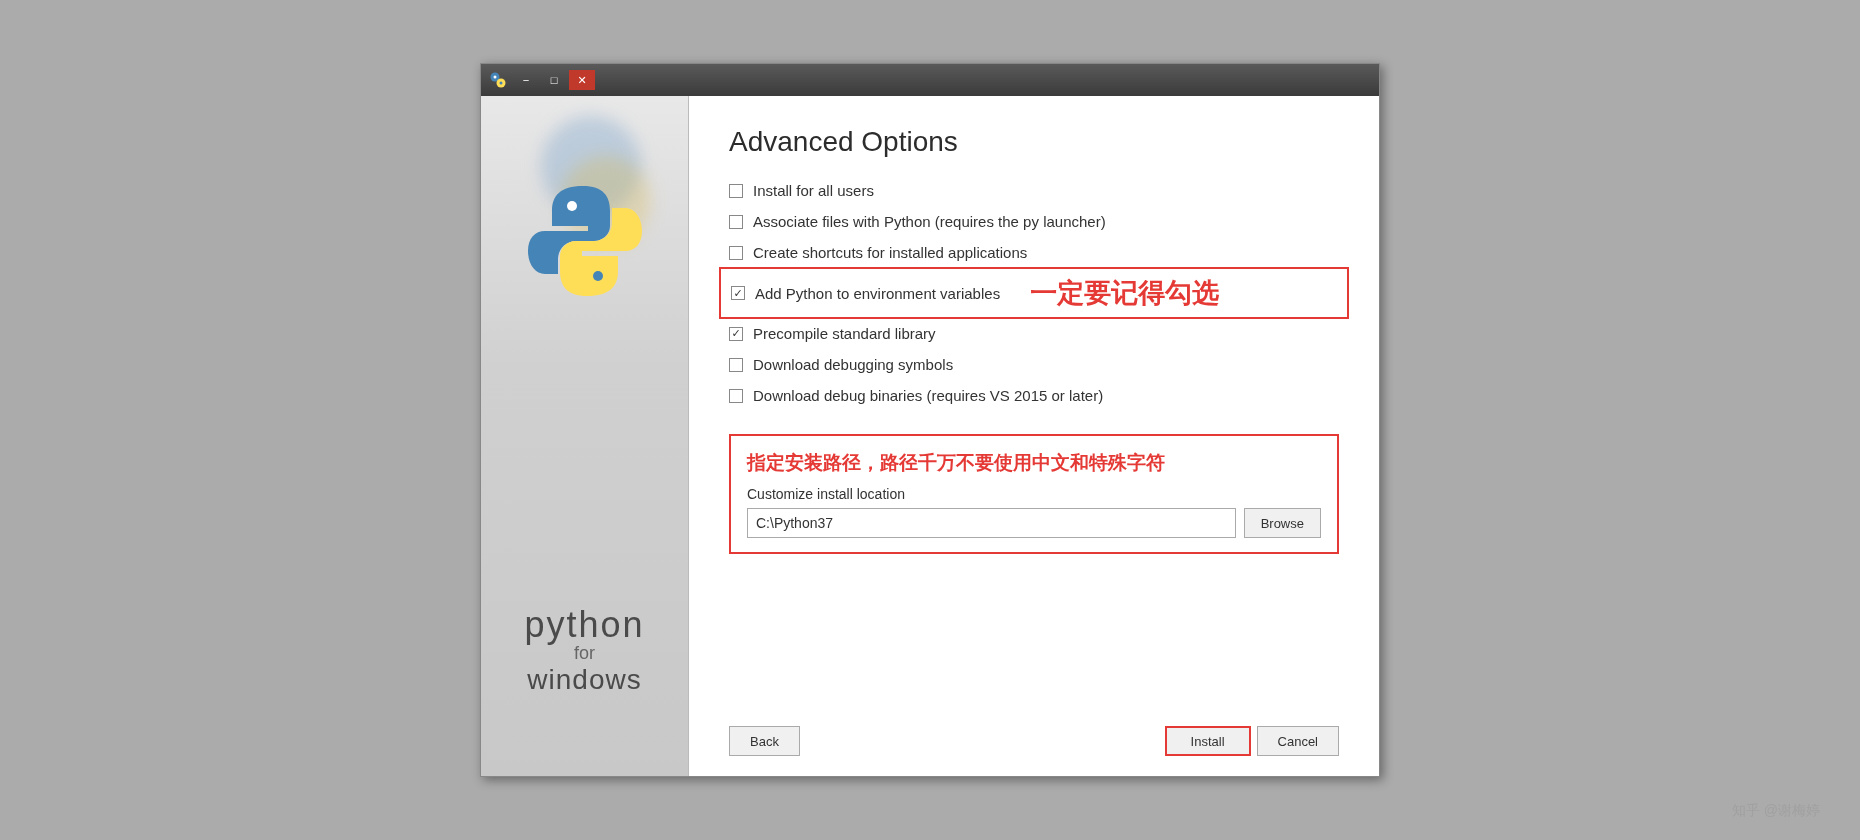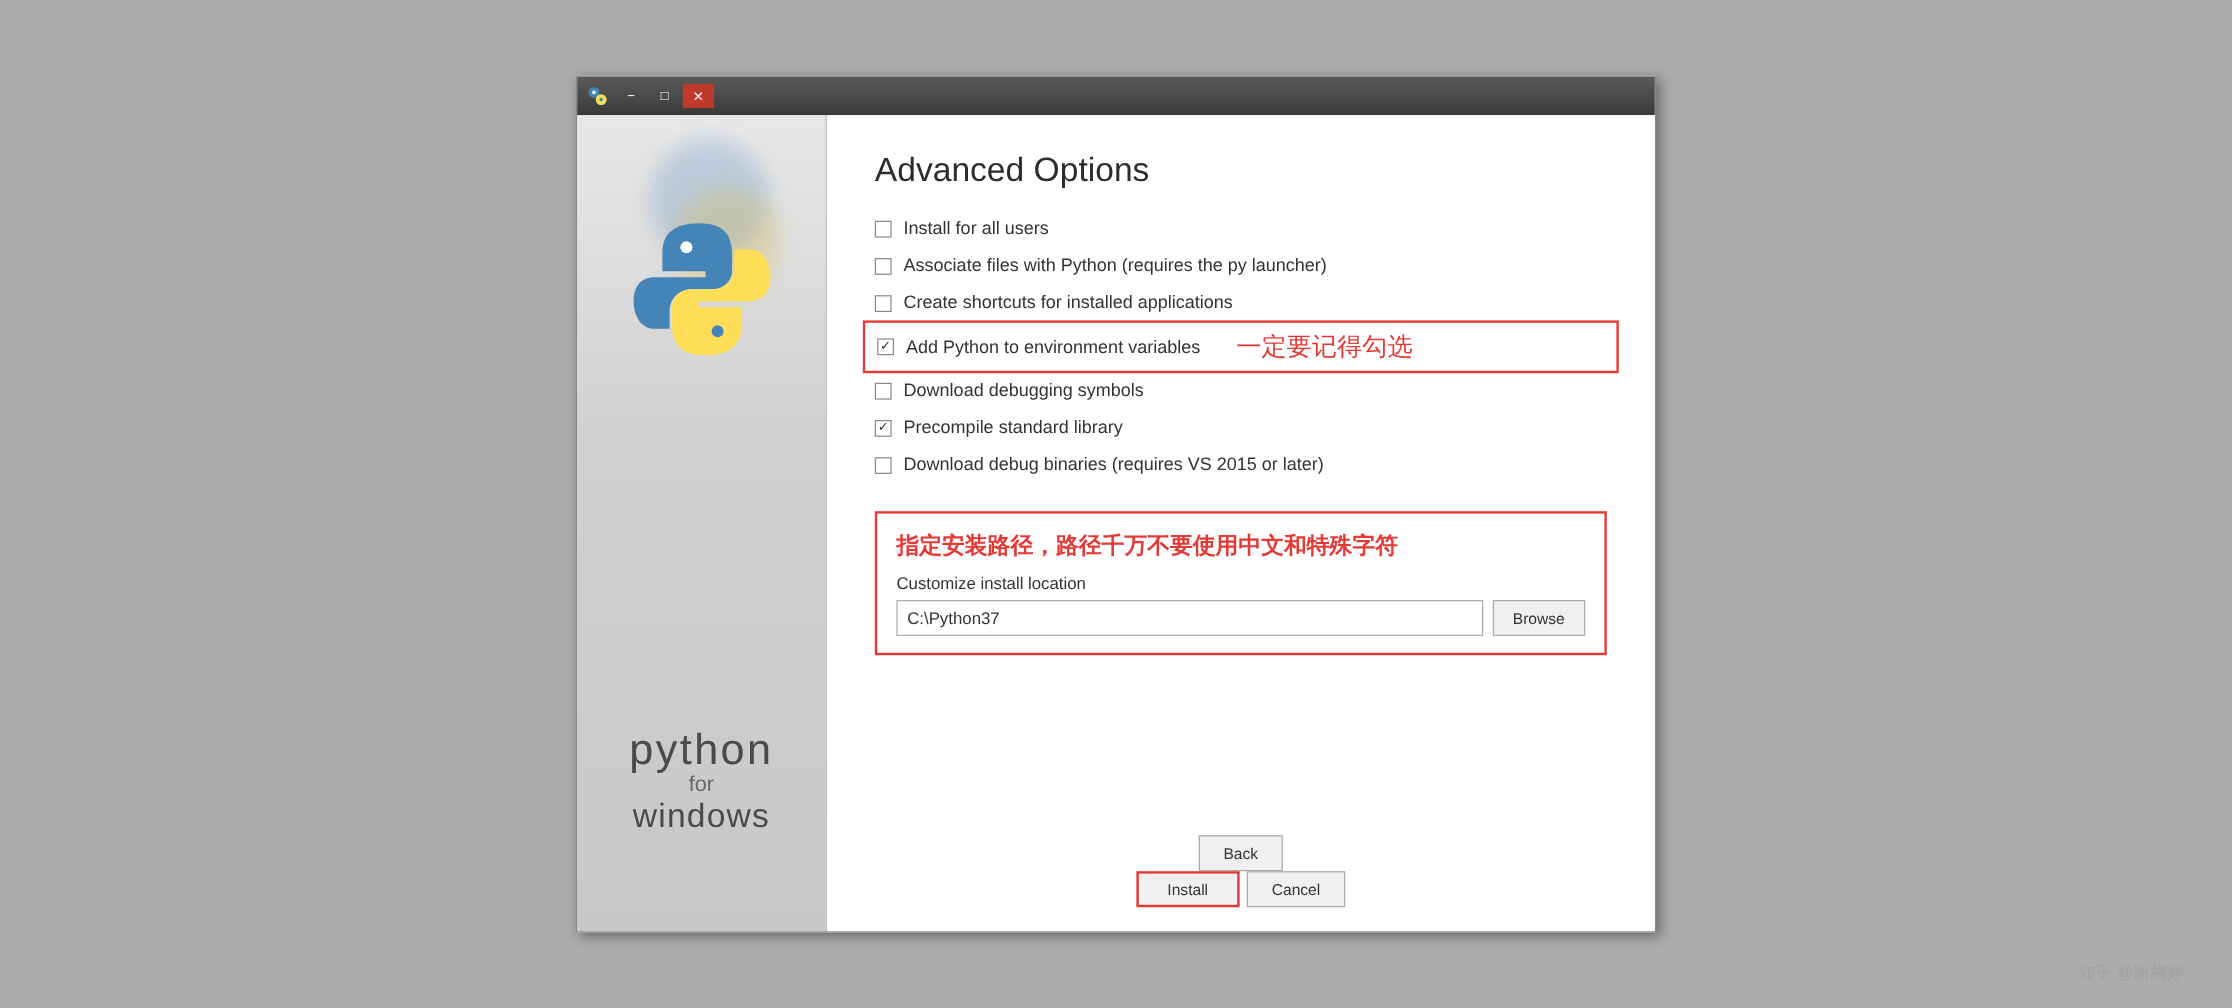--- a/index.html
+++ b/index.html
@@ -185,22 +185,22 @@
 
     .checkbox.checked::after {
       content: '✓';
       font-size: 11px;
       color: #333;
       line-height: 1;
     }
 
     .annotation-text {
       color: #e53935;
-      font-size: 21px;
-      font-weight: normal;
+      font-size: 27px;
+      font-weight: bold;
       margin-left: 20px;
     }
 
     
     .install-location-wrapper {
       border: 2px solid #e53935;
       padding: 14px 16px;
       background: white;
       margin-top: 10px;
     }
@@ -251,21 +251,20 @@
       margin-top: 6px;
     }
 
     
     .bottom-buttons {
       display: flex;
       justify-content: space-between;
       align-items: center;
       margin-top: auto;
       padding-top: 16px;
-      flex-direction: column;
     }
 
     .nav-btn {
       height: 30px;
       padding: 0 20px;
       background: #f0f0f0;
       border: 1px solid #aaa;
       font-size: 13px;
       cursor: pointer;
       color: #333;
@@ -382,27 +381,27 @@
             <span>Create shortcuts for installed applications</span>
           </div>
 
           <div class="option-row highlighted">
             <div class="checkbox checked"></div>
             <span>Add Python to environment variables</span>
             <span class="annotation-text">一定要记得勾选</span>
           </div>
 
           <div class="option-row">
+            <div class="checkbox checked"></div>
+            <span>Precompile standard library</span>
+          </div>
+
+          <div class="option-row">
             <div class="checkbox"></div>
             <span>Download debugging symbols</span>
-          </div>
-
-          <div class="option-row">
-            <div class="checkbox checked"></div>
-            <span>Precompile standard library</span>
           </div>
 
           <div class="option-row">
             <div class="checkbox"></div>
             <span>Download debug binaries (requires VS 2015 or later)</span>
           </div>
 
         </div>
 
         <div class="install-location-wrapper">

